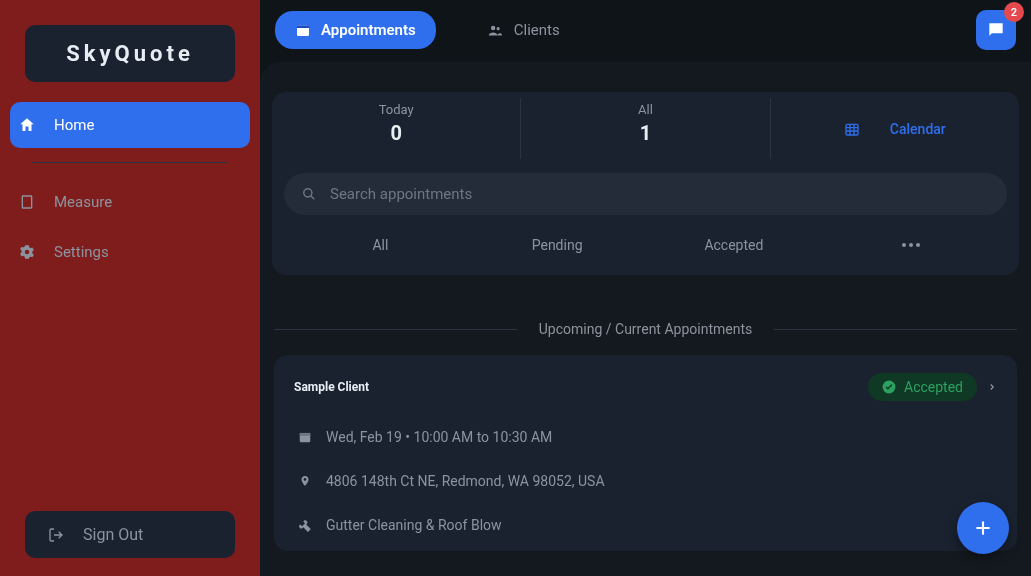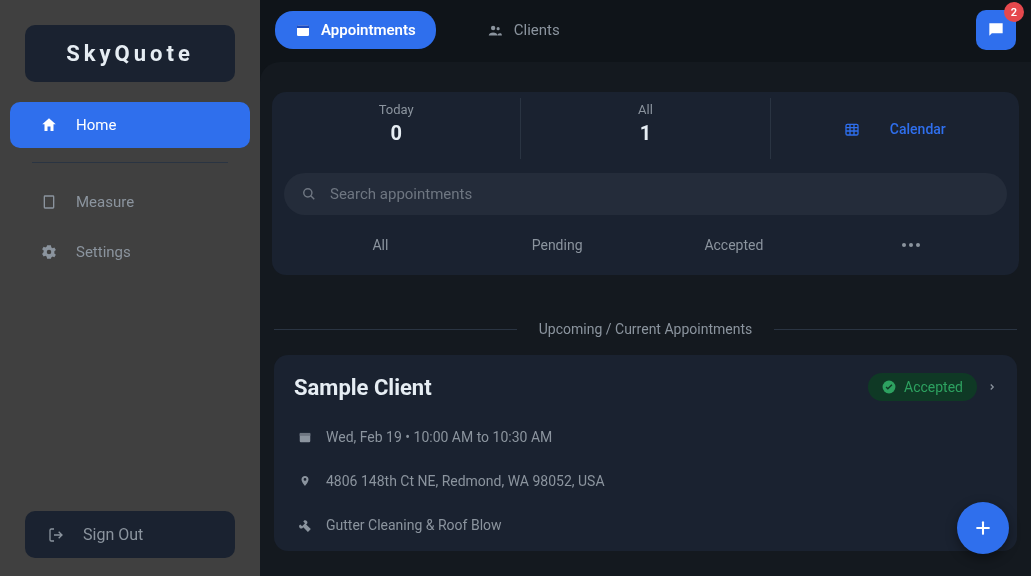--- a/index.html
+++ b/index.html
@@ -13,41 +13,41 @@
       color: #8b949e;
       width: 1031px;
       height: 576px;
       overflow: hidden;
       position: relative;
       display: flex;
     }
     
     .sidebar {
       width: 260px;
-      background: #404040;
+      background: #7f1d1d;
       padding: 10px;
       display: flex;
       flex-direction: column;
       height: 100%;
     }
     .brand {
       background: #1a2230;
       border-radius: 10px;
       padding: 16px;
       text-align: center;
       color: #e6edf3;
       font-size: 22px;
       font-weight: 700;
       letter-spacing: 4px;
       margin: 15px 15px 20px 15px;
     }
     .nav-item {
       display: flex;
       align-items: center;
-      padding: 14px 26px;
+      padding: 14px 4px;
       border-radius: 10px;
       margin-bottom: 4px;
       cursor: pointer;
       color: #8b949e;
       font-size: 15px;
     }
     .nav-item.active {
       background: #2f6fed;
       color: #fff;
     }
@@ -255,21 +255,21 @@
       padding: 18px 20px;
       cursor: pointer;
     }
     .appt-head {
       display:flex;
       align-items:center;
       justify-content:space-between;
     }
     .appt-title {
       color: #e6edf3;
-      font-size: 22px;
+      font-size: 12px;
       font-weight: 700;
     }
     .status-pill {
       background: #0f3925;
       color: #2da160;
       border-radius: 20px;
       padding: 6px 14px;
       font-size: 14px;
       display:flex;
       align-items:center;

